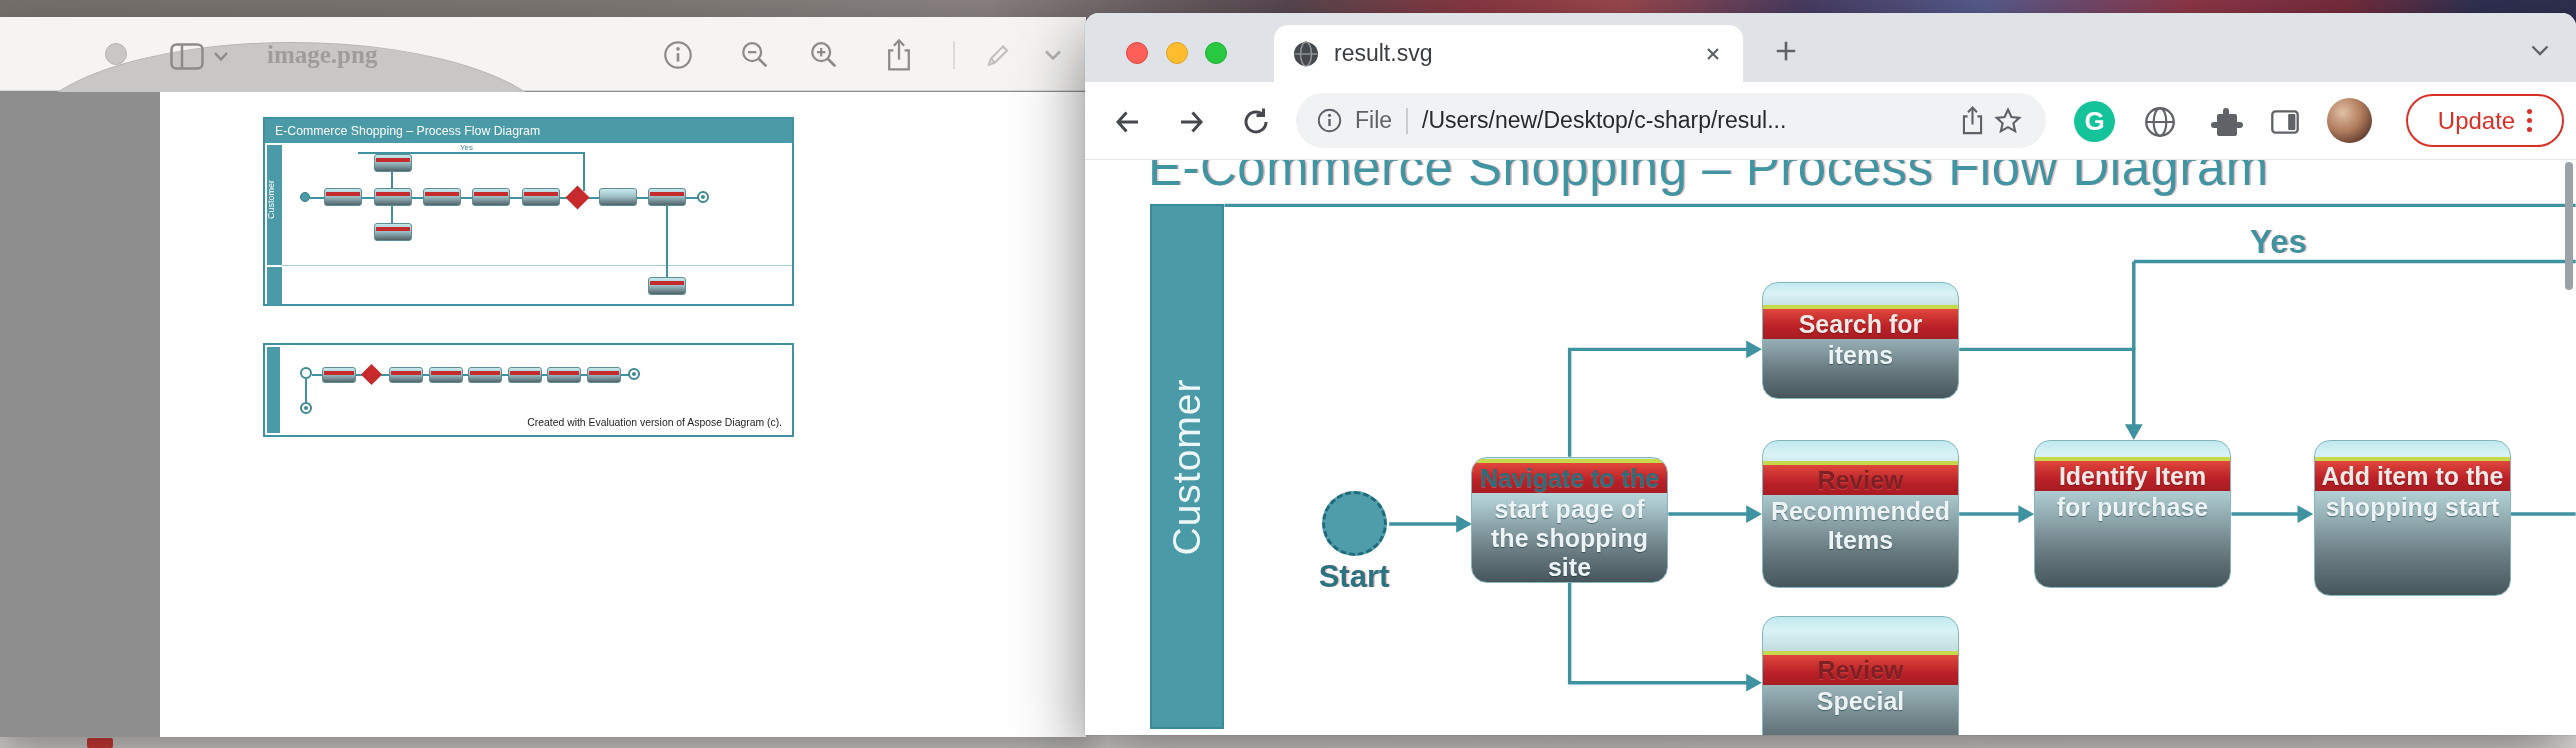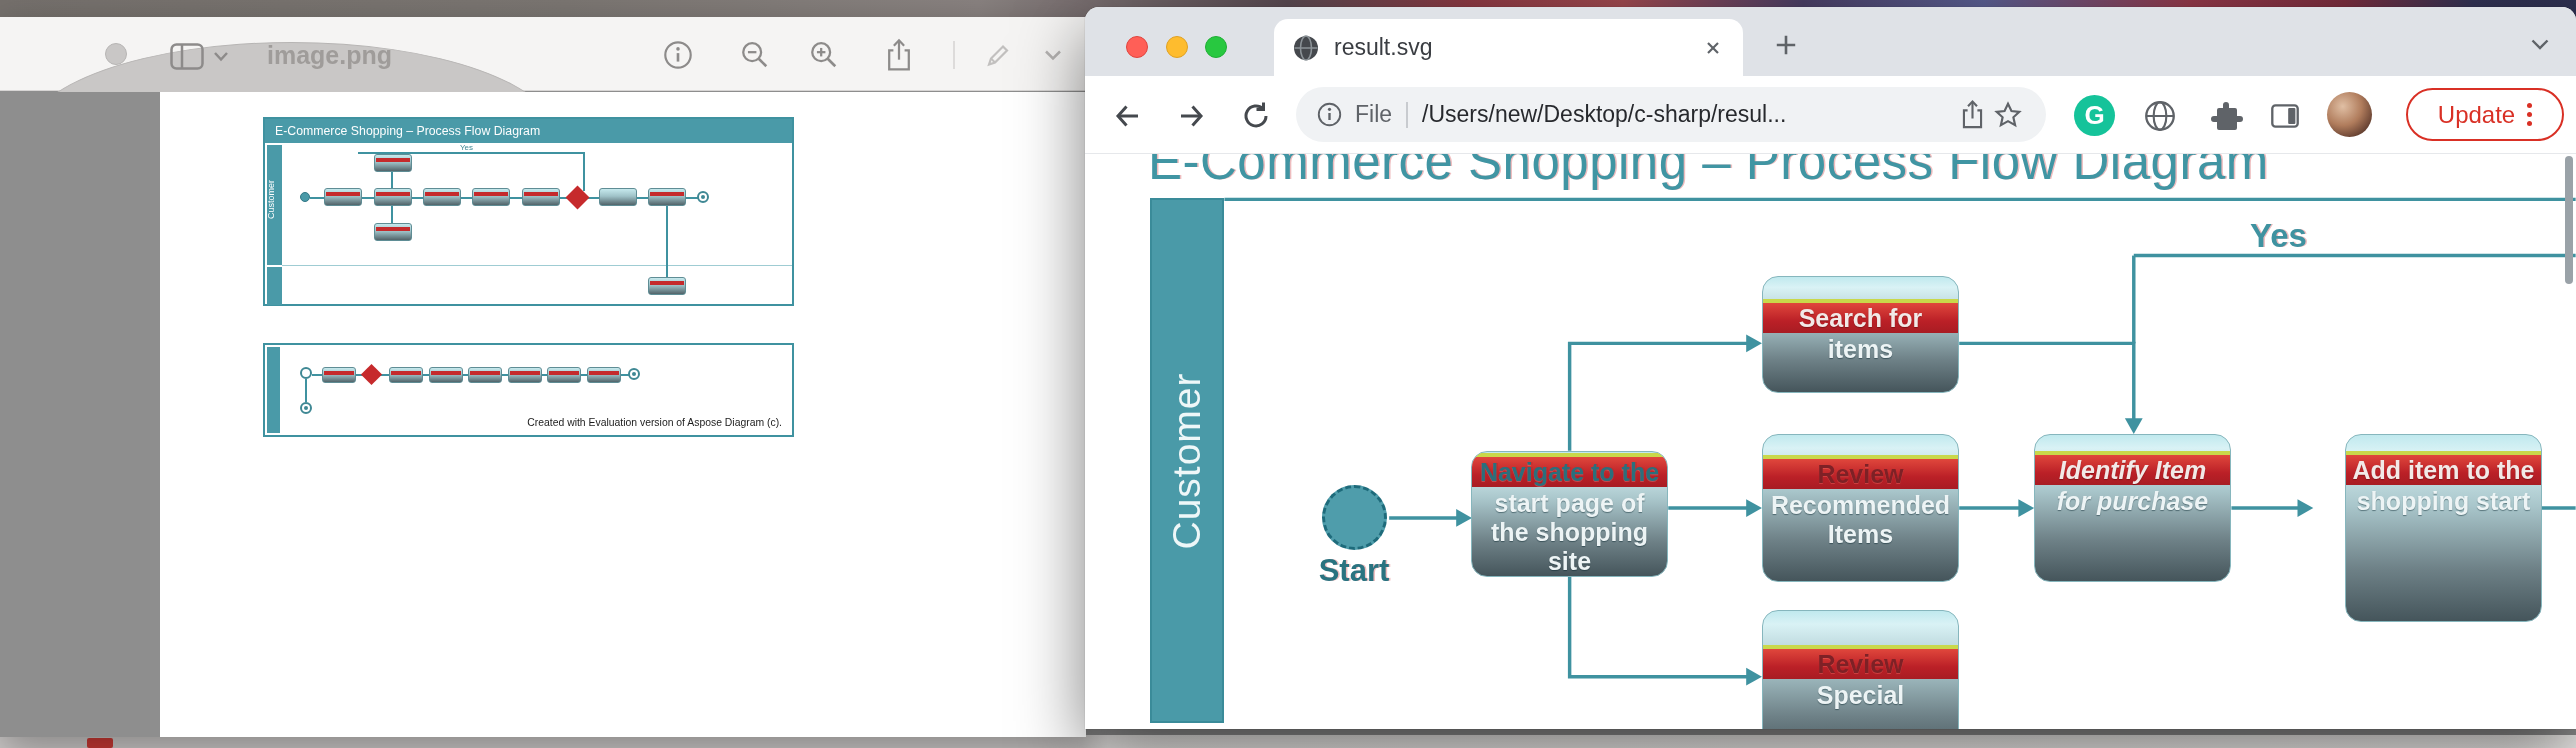--- a/index.html
+++ b/index.html
@@ -10,21 +10,21 @@
   .wallpaper{position:absolute;left:0;top:0;width:2576px;height:47px;z-index:0;
     background:linear-gradient(90deg,#75706c 0%,#7b7672 22%,#898280 38%,#5a4a52 50%,
       #8e3a44 57%,#a04a50 63%,#4a3f66 70%,#5a5f93 77%,#93394a 85%,#7b2e3e 91%,#323355 96%,#2e3050 100%);}
   .bottom-strip{position:absolute;left:0;top:735px;width:2576px;height:13px;z-index:0;
     background:linear-gradient(90deg,#cfcccb 0%,#cfcccb 42%,#e9e7e5 43%,#f2f0ee 100%);}
   .bottom-red{position:absolute;left:87px;top:738px;width:26px;height:10px;background:#cc3a35;border-radius:2px;z-index:1;}
 
   
   .preview{position:absolute;left:0;top:17px;width:1086px;height:720px;z-index:2;
     background:#8e8e8e;box-shadow:0 14px 39px rgba(0,0,0,.35);}
-  .pv-toolbar{position:relative;height:74px;background:#f5f4f3;border-bottom:1px solid #d7d5d4;}
+  .pv-toolbar{position:relative;height:74px;background:#f5f4f3;border-bottom:1px solid #d7d5d4;font-family:Liberation Serif, serif;}
   .tl{position:absolute;top:26px;width:22px;height:22px;border-radius:50%;}
   .tl-gray{background:#c9c7c6;border:1px solid #b7b5b4;}
   .tl.p1{left:26px}.tl.p2{left:65px}.tl.p3{left:105px}
   .pv-sidebar{position:absolute;left:170px;top:22px;width:77px;height:34px;border:0;background:none;
     display:flex;align-items:center;gap:9px;padding:0;cursor:default;}
   .pv-title{position:absolute;left:267px;top:24px;font-size:25px;font-weight:bold;color:#9f9c9a;}
   .pv-act{position:absolute;top:20px;width:38px;height:36px;border:0;background:none;padding:0;
     display:flex;align-items:center;justify-content:center;}
   .pv-act.a-info{left:659px}.pv-act.a-zo{left:736px}.pv-act.a-zi{left:805px}
   .pv-act.a-share{left:880px}.pv-act.a-pen{left:979px}.pv-act.a-chev{left:1034px}
@@ -56,21 +56,21 @@
   .tb.small{width:34px;height:16px;}
   .tdiamond{position:absolute;width:17px;height:17px;background:#c62a2c;transform:rotate(45deg);}
   .tcircle{position:absolute;width:10px;height:10px;border-radius:50%;background:#4a9aa8;border:1px solid #327886;}
   .tring{position:absolute;width:12px;height:12px;border-radius:50%;border:2px solid #3f8894;background:#fff;}
   .tend{position:absolute;width:12px;height:12px;border-radius:50%;border:2px solid #3f8894;background:#fff;}
   .tend::after{content:"";position:absolute;left:2px;top:2px;width:4px;height:4px;border-radius:50%;background:#3f8894;}
   .tyes{position:absolute;font-size:8px;color:#3f8894;}
   .eval-note{position:absolute;right:8px;bottom:5px;font-size:10.4px;color:#1c1c1c;margin-left:19px;}
 
   
-  .chrome{position:absolute;left:1085px;top:7px;width:1491px;height:722px;z-index:3;
+  .chrome{position:absolute;left:1085px;top:13px;width:1491px;height:722px;z-index:3;
     border-radius:14px 14px 0 0;background:#fff;overflow:hidden;
     box-shadow:0 24px 69px rgba(0,0,0,.5),0 0 1px rgba(0,0,0,.45);}
   .tabstrip{position:relative;height:69px;background:#dfe2e7;}
   .ctl{position:absolute;top:29px;width:22px;height:22px;border-radius:50%;}
   .ctl.r{left:41px;background:#ff5f57;border:1px solid #e0443e;}
   .ctl.y{left:81px;background:#febc2e;border:1px solid #e0a123;}
   .ctl.g{left:120px;background:#28c840;border:1px solid #1eaf34;}
   .tab{position:absolute;left:189px;top:12px;width:469px;height:57px;background:#fff;
     border-radius:14px 14px 0 0;display:flex;align-items:center;padding:0 18px;}
   .tab-title{margin-left:14px;font-size:23px;color:#3a3d42;flex:1;white-space:nowrap;overflow:hidden;}
@@ -124,22 +124,22 @@
   .pb-band{flex:0 0 34px;border-top:4px solid #c9d84a;
     background:linear-gradient(180deg,#e0473c 0%,#bb2027 60%,#a81c23 100%);
     display:flex;align-items:center;justify-content:center;}
   .pb-band span{font-size:25px;font-weight:bold;color:#f2e9e7;text-shadow:0 1px 1px rgba(60,0,0,.4);white-space:nowrap;}
   .pb-rest{flex:1;display:flex;flex-direction:column;align-items:center;padding-top:2px;border-radius:7px;}
   .pb-rest span{font-size:25px;font-weight:bold;color:#edf4f5;line-height:29px;
     text-shadow:0 1px 1px rgba(0,30,40,.45);white-space:nowrap;}
   .bx1{left:386px;top:297px;height:126px;}  .bx1 .pb-top{height:8px;}
   .bx2{left:677px;top:122px;height:117px;text-align:center;}  .bx2 .pb-top{height:22px;}
   .bx3{left:677px;top:280px;height:148px;}  .bx3 .pb-top{height:20px;}
-  .bx4{left:949px;top:280px;height:148px;font-style:italic;}  .bx4 .pb-top{height:16px;}
-  .bx5{left:1229px;top:280px;height:188px;margin-left:31px;} .bx5 .pb-top{height:16px;}
+  .bx4{left:949px;top:280px;height:148px;}  .bx4 .pb-top{height:16px;}
+  .bx5{left:1229px;top:280px;height:156px;} .bx5 .pb-top{height:16px;}
   .bx6{left:677px;top:456px;height:148px;}  .bx6 .pb-top{height:34px;}
   .bx1 .pb-band span{color:#2b6f7c;text-shadow:1.5px 0 0 rgba(190,40,40,.55),0 1px 0 rgba(255,255,255,.2);}
   .bx3 .pb-band span,.bx6 .pb-band span{color:#7e2126;text-shadow:0 1px 0 rgba(255,120,110,.35);}
   .vsb{position:absolute;right:3px;top:2px;width:8px;height:568px;}
   .vsb-thumb{width:8px;height:128px;background:#9aa2a8;border-radius:4px;}
 </style>
 </head>
 <body>
 
 <div class="wallpaper"></div>

